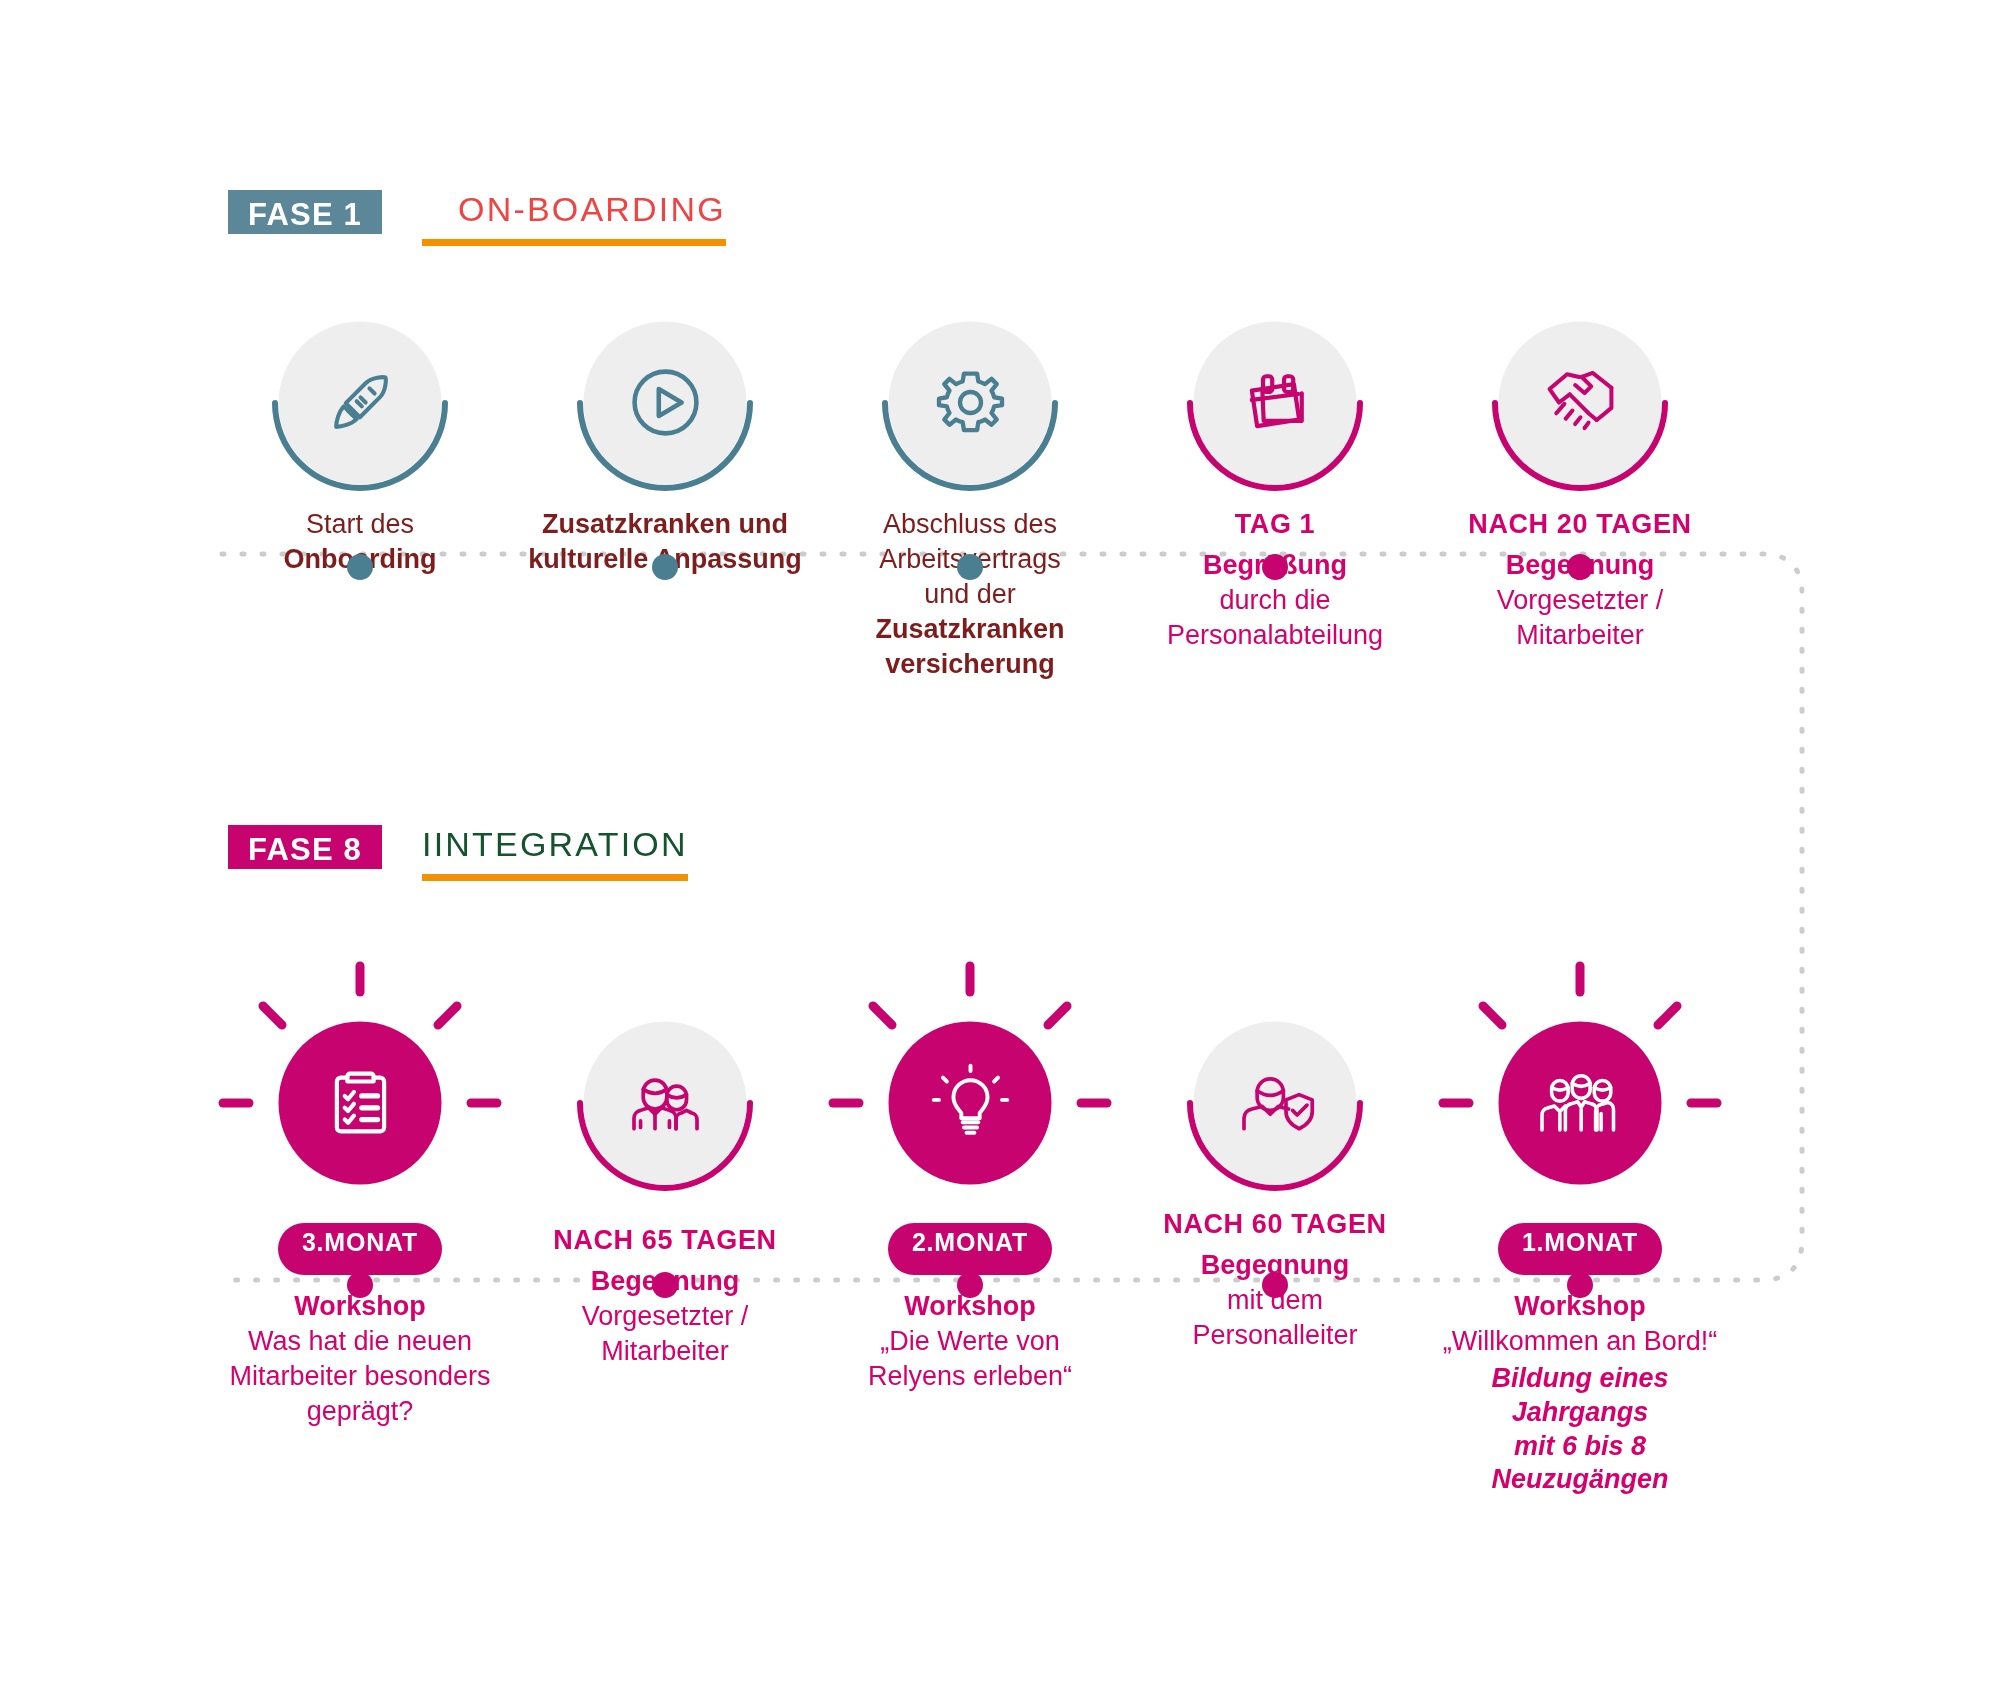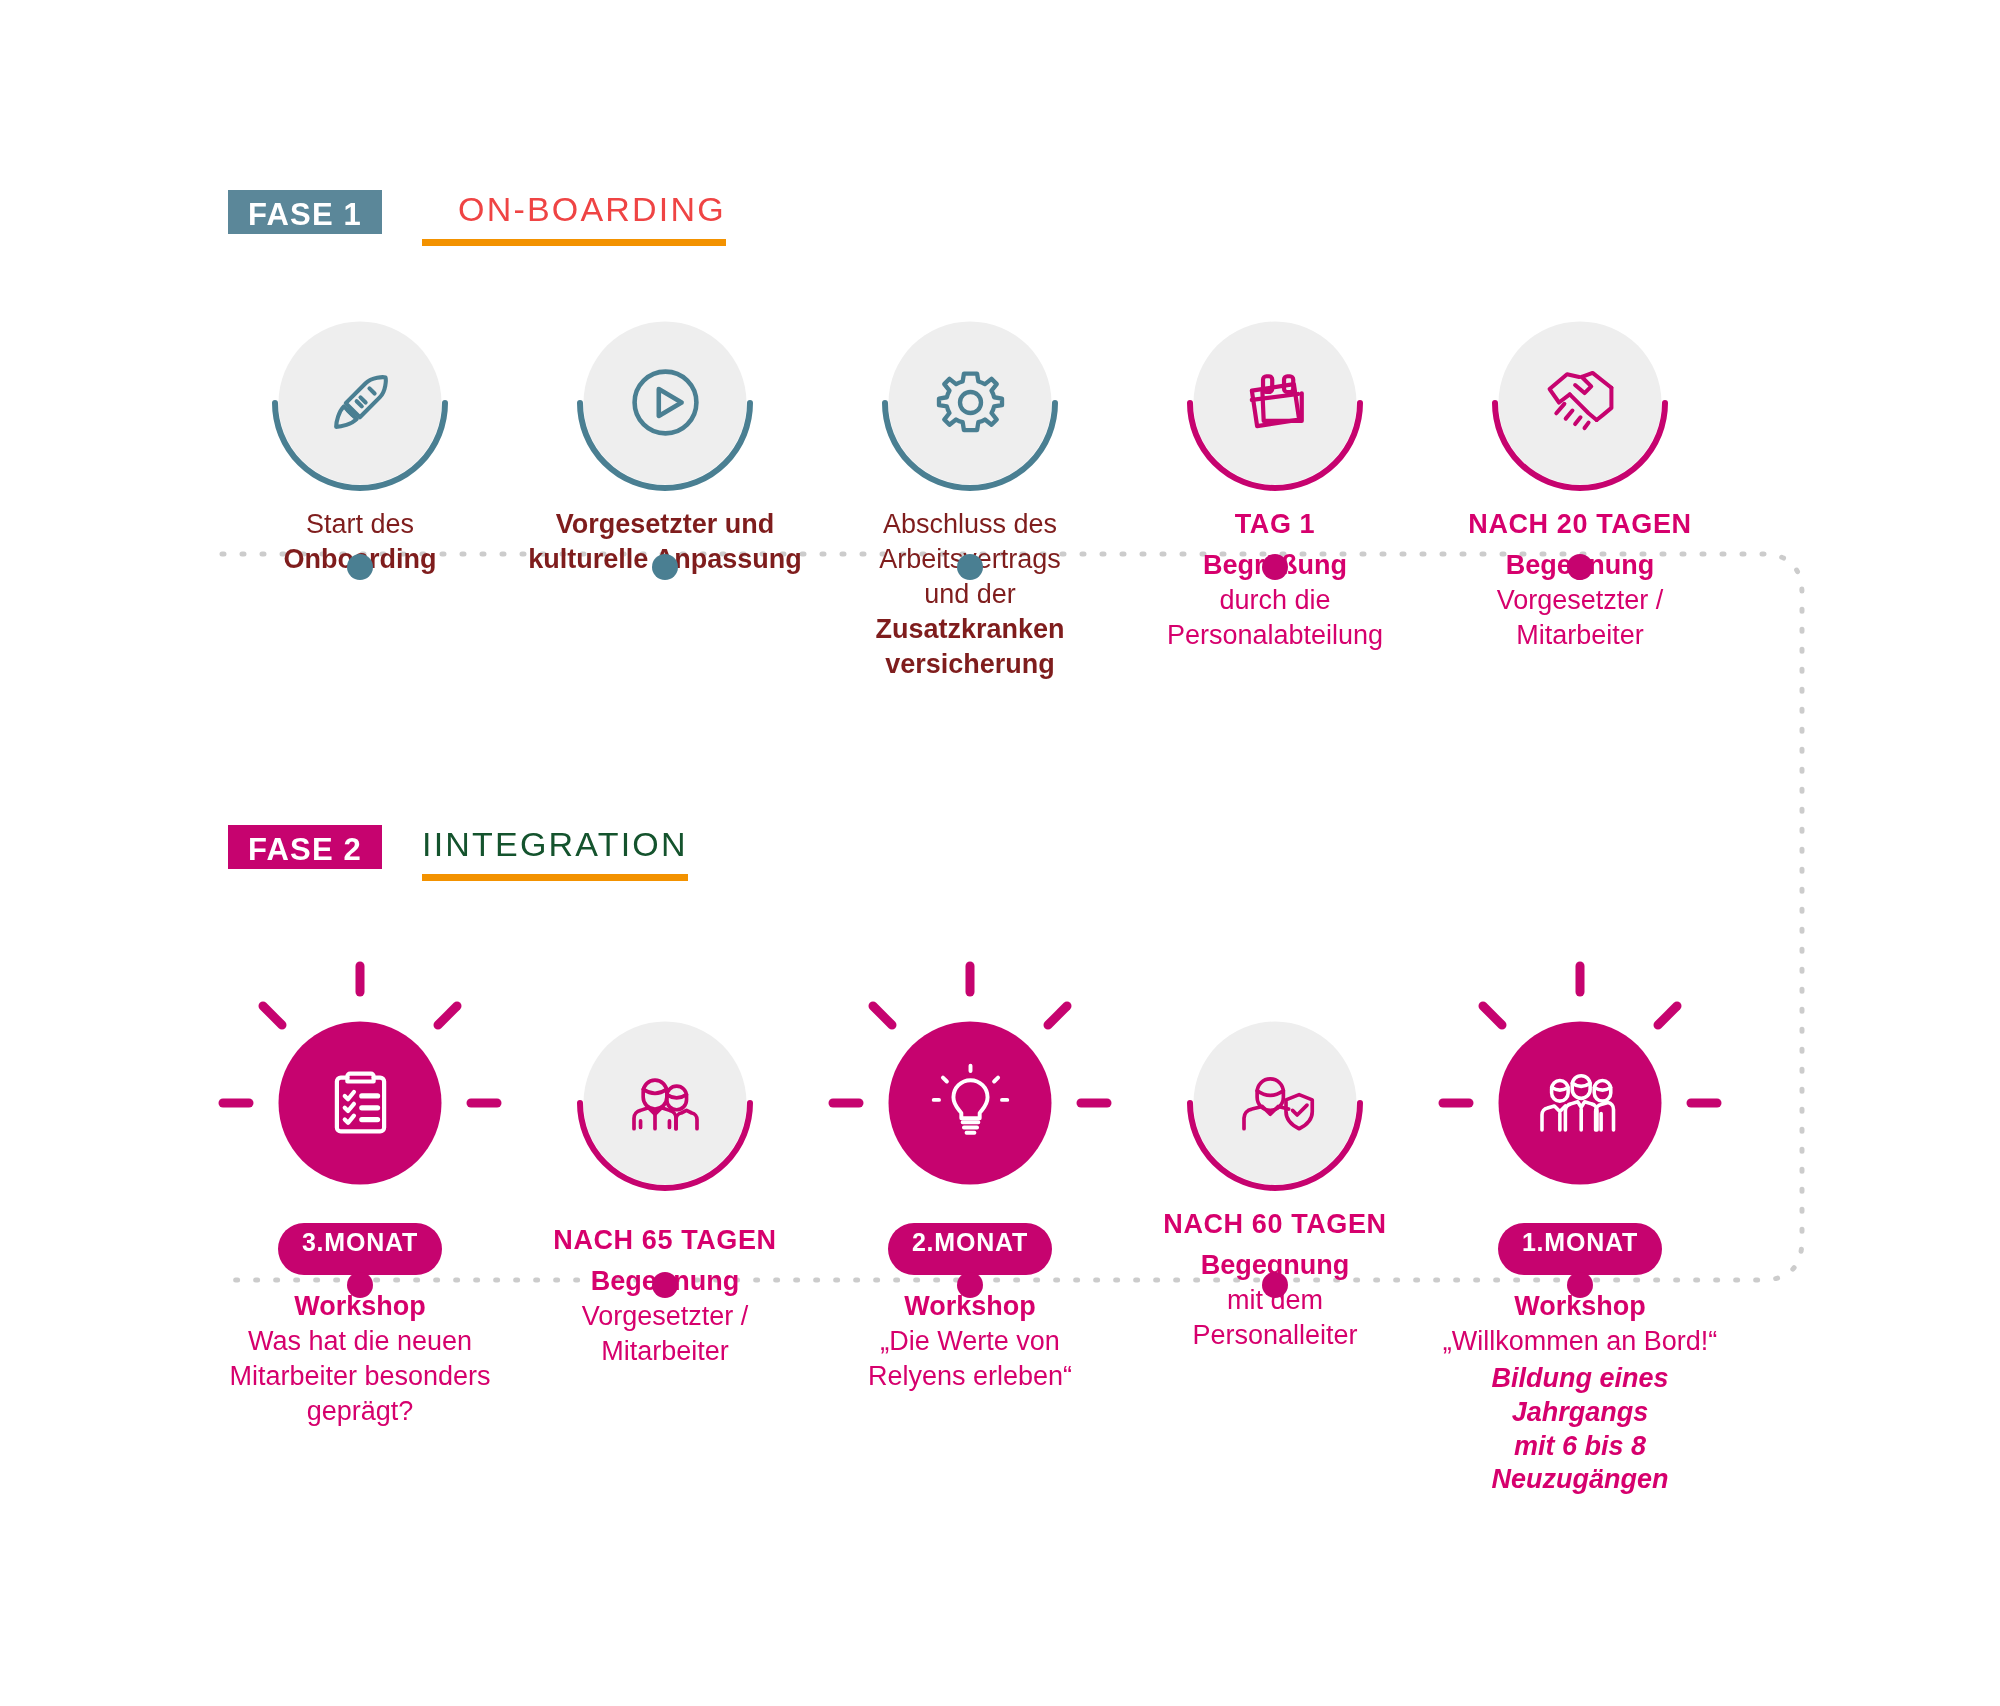--- a/index.html
+++ b/index.html
@@ -167,21 +167,21 @@
 
   <div class="phase-header" style="left:228px; top:190px;">
     <div class="phase-badge teal">FASE 1</div>
     <div class="phase-title-wrap">
       <div class="phase-title teal">ON-BOARDING</div>
       <div class="phase-underline"></div>
     </div>
   </div>
 
   <div class="phase-header" style="left:228px; top:825px;">
-    <div class="phase-badge pink">FASE 2</div>
+    <div class="phase-badge pink">FASE 8</div>
     <div class="phase-title-wrap">
       <div class="phase-title pink">IINTEGRATION</div>
       <div class="phase-underline"></div>
     </div>
   </div>
 
   <svg class="rail-svg" width="2000" height="1706">
 
     <path d="M 222 554 L 1762 554 Q 1802 554 1802 594 L 1802 1240 Q 1802 1280 1762 1280 L 222 1280" fill="none" stroke="#cccccc" stroke-width="5" stroke-linecap="round" stroke-dasharray="2 18"></path>
   </svg>
@@ -221,21 +221,21 @@
           </g>
         </svg>
       </div>
       <svg class="arc-svg" width="200" height="200" viewBox="0 0 200 200">
         <path d="M 15 100 A 85 85 0 0 0 185 100" fill="none" stroke="#4a7f92" stroke-width="6" stroke-linecap="round"></path>
       </svg>
     </div>
     <div class="marker teal" style="top:244px;"></div>
     <div class="caption teal">
 
-      <span class="ln b">Vorgesetzter und</span>
+      <span class="ln b">Zusatzkranken und</span>
       <span class="ln b">kulturelle Anpassung</span>
     </div>
   </div>
 
   <div class="node" style="left:820px; top:310px;">
     <div class="icon-holder">
       <div class="icon-circle">
         <svg class="glyph" width="84" height="84" viewBox="0 0 64 64">
           <g fill="none" stroke="#4a7f92" stroke-width="3.3" stroke-linejoin="round">
             <path d="M32 10 l5 0 1 6 a18 18 0 0 1 5 2 l5-4 4 4 -4 5 a18 18 0 0 1 2 5 l6 1 0 5 -6 1 a18 18 0 0 1 -2 5 l4 5 -4 4 -5-4 a18 18 0 0 1 -5 2 l-1 6 -5 0 -5 0 -1-6 a18 18 0 0 1 -5-2 l-5 4 -4-4 4-5 a18 18 0 0 1 -2-5 l-6-1 0-5 6-1 a18 18 0 0 1 2-5 l-4-5 4-4 5 4 a18 18 0 0 1 5-2 l1-6 z"></path>

